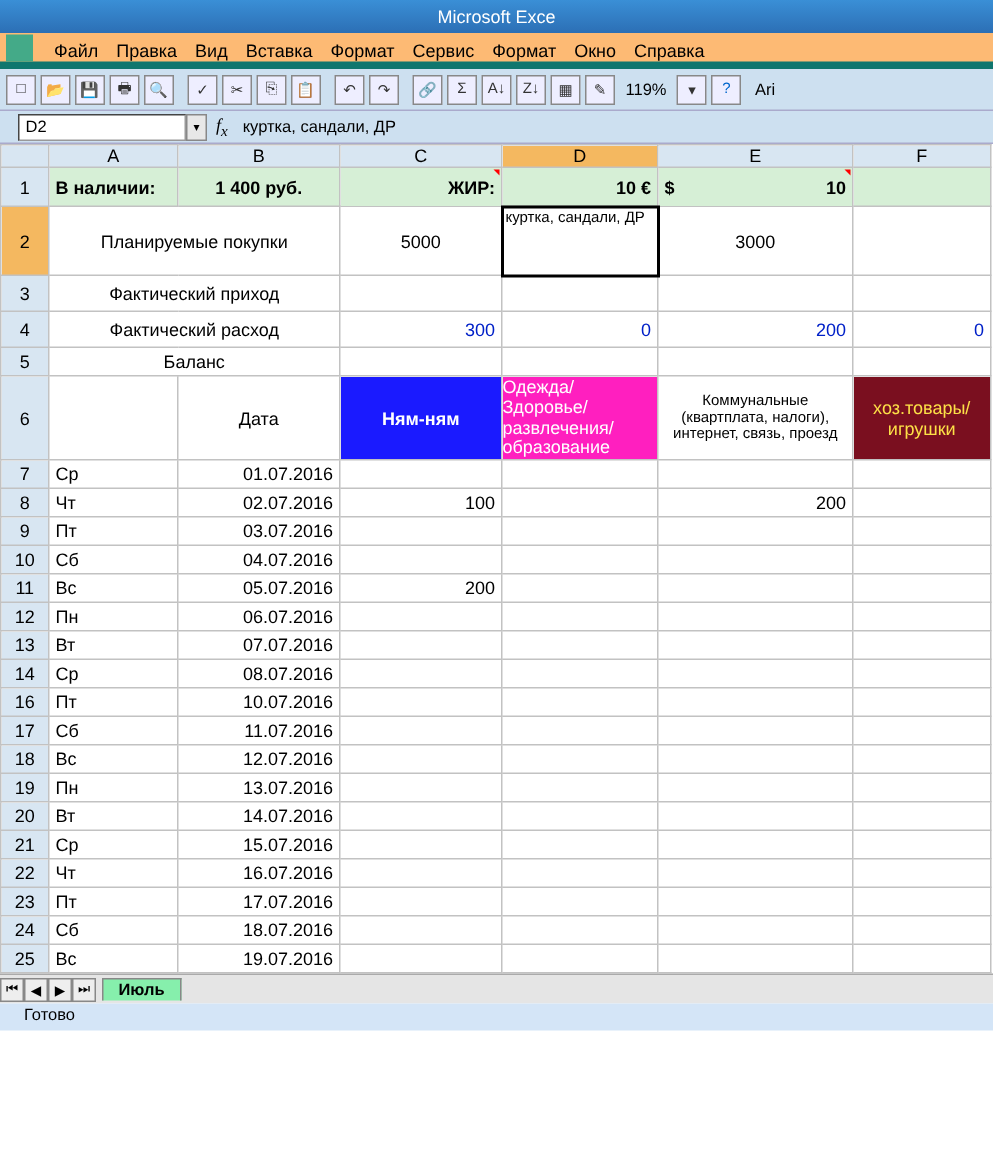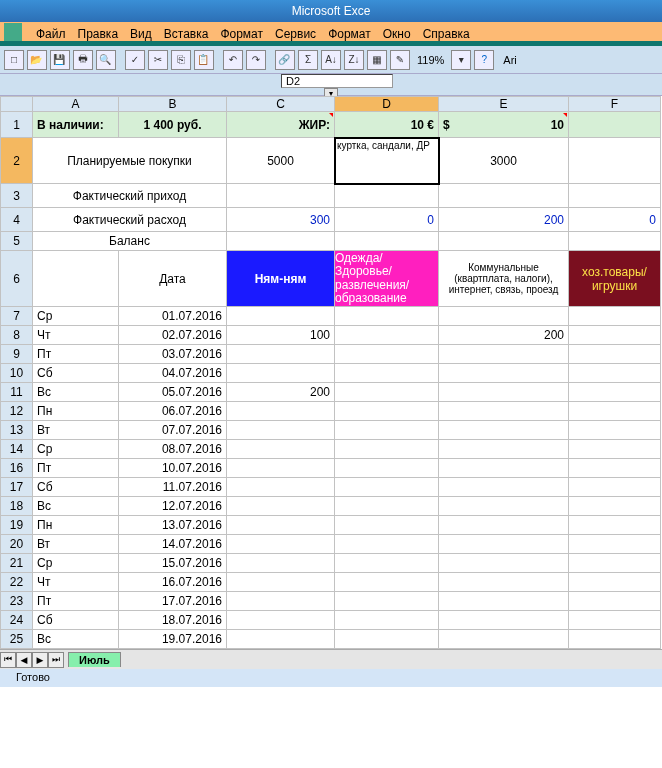--- a/index.html
+++ b/index.html
@@ -6,21 +6,21 @@
   body { font-family: Arial, sans-serif; font-size: 12px; background: #fff; width: 662px; height: 768px; overflow: hidden; }
   .titlebar { background: linear-gradient(#3a8fd6, #2c6fb5); color: #fff; height: 22px; line-height: 22px; text-align: center; font-size: 12px; }
   .menubar { background: #fdba74; height: 24px; display: flex; align-items: flex-end; padding: 0 4px; border-bottom: 5px solid #0f766e; }
   .menu-icon { width: 18px; height: 18px; background: #4a8; margin-right: 8px; display:inline-block; }
   .menu-item { padding: 0 6px; cursor: pointer; }
   .toolbar { background: #cde0f0; height: 28px; display: flex; align-items: center; padding: 0 4px; gap: 3px; border-bottom: 1px solid #aac; }
   .tb-btn { width: 20px; height: 20px; border: 1px solid #888; background: #eef; display:flex; align-items:center; justify-content:center; font-size:10px; color:#333; }
   .tb-sep { width:3px; }
   .zoom { font-size: 11px; padding:0 4px; }
   .fnt { font-size:11px; padding-left:6px; }
-  .namebox-row { background: #cde0f0; height: 22px; display:flex; align-items:center; border-bottom:1px solid #aac;flex-direction:column; }
+  .namebox-row { background: #cde0f0; height: 22px; display:flex; align-items:center; border-bottom:1px solid #aac; }
   .namebox { width: 112px; height: 18px; border: 1px inset #999; background:#fff; padding:0 4px; font-size:11px; display:flex; align-items:center; margin-left:12px;}
   .namebox-dd { width:14px; height:18px; border:1px solid #888; background:#e8e8e8; font-size:8px; display:flex; align-items:center; justify-content:center;}
   .fx { font-style: italic; padding: 0 6px; font-family: 'Times New Roman', serif; }
   .formula { flex:1; height:18px; padding:0 4px; font-size:11px; display:flex; align-items:center; }
   .sheet { position: relative; }
   table.grid { border-collapse: collapse; table-layout: fixed; }
   table.grid td, table.grid th { border: 1px solid #c2c2c2; font-size: 12px; vertical-align: middle; overflow:hidden; }
   th.colhdr, th.rowhdr { background:#d8e6f2; font-weight:normal; text-align:center; }
   th.rowhdr.sel { background:#f4b860; }
   th.colhdr.sel { background:#f4b860; }

